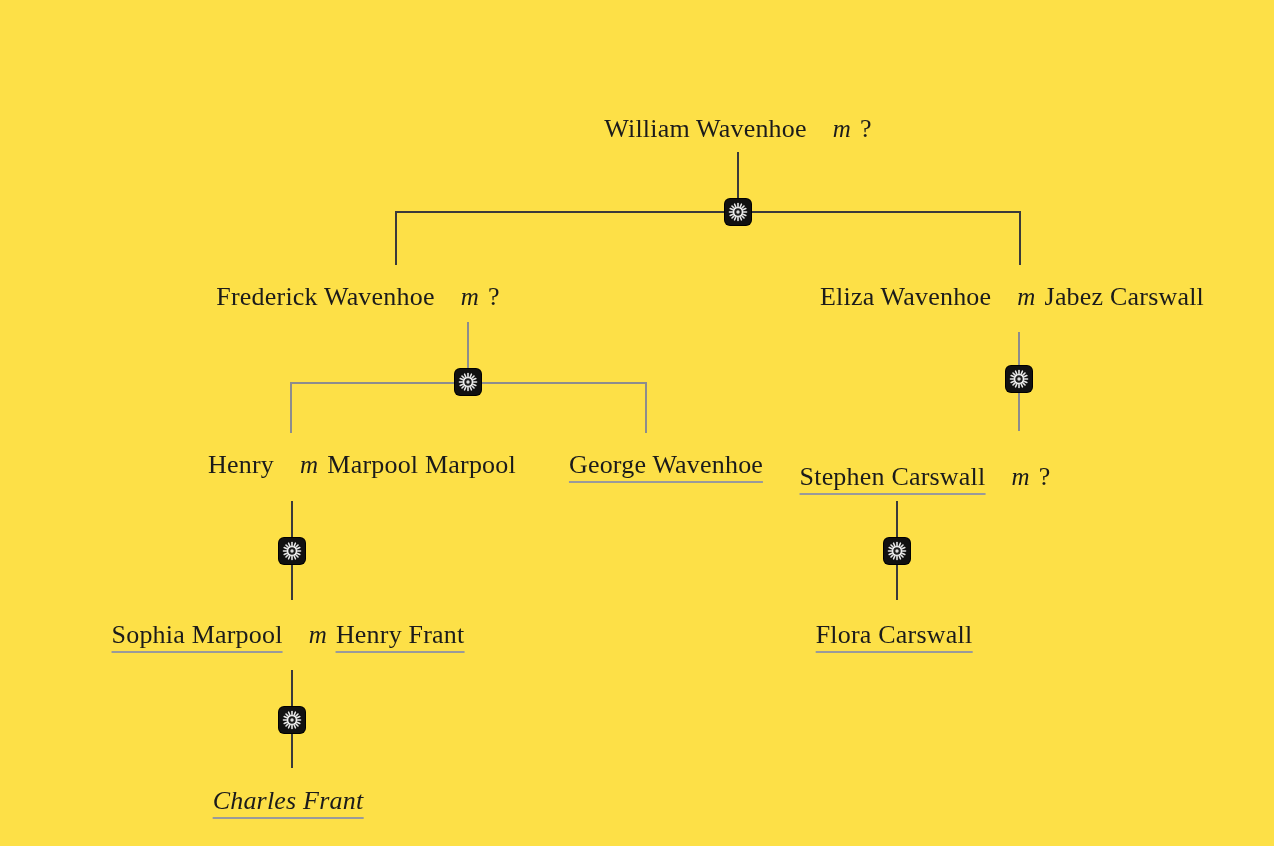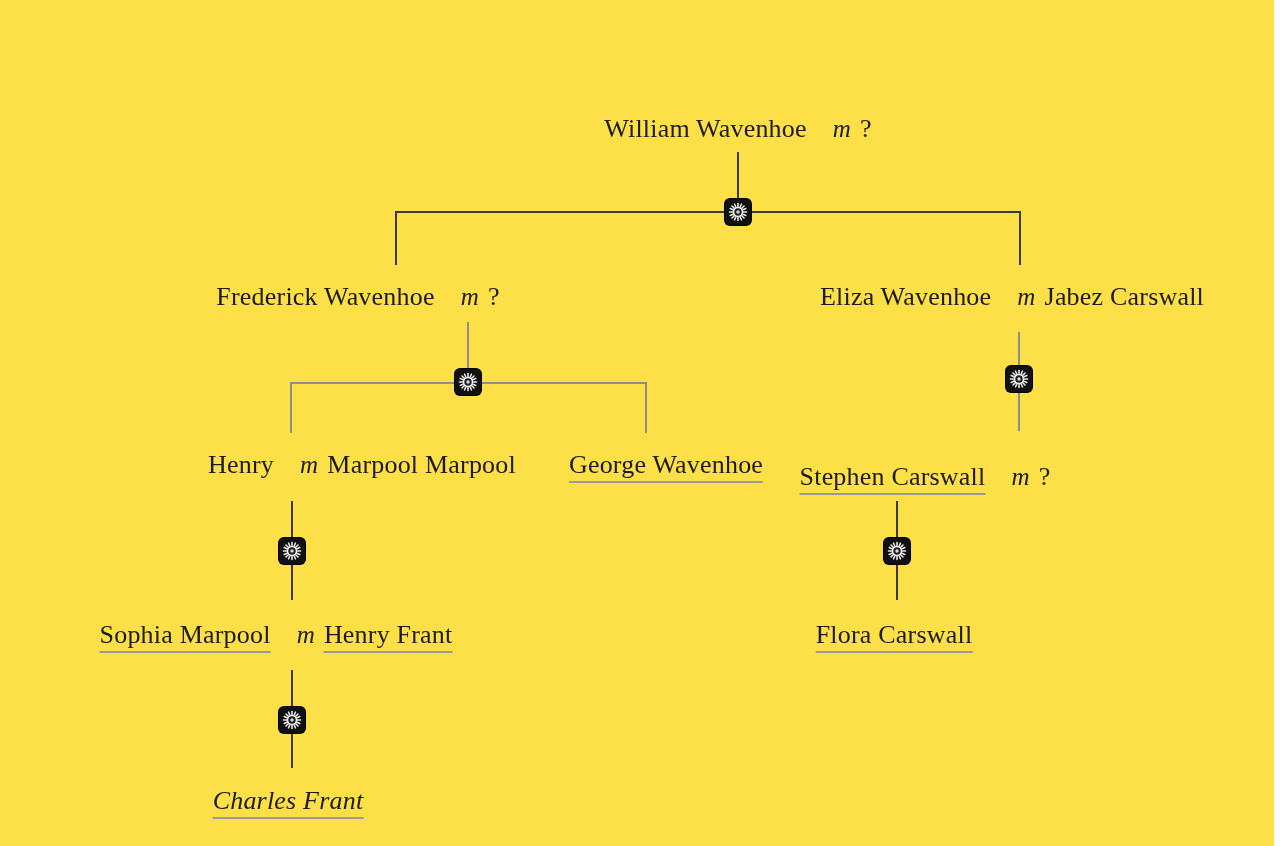--- a/index.html
+++ b/index.html
@@ -212,21 +212,21 @@
         <line x1="6.6" y1="2.2" x2="13.4" y2="17.8"></line>
         <line x1="13.4" y1="2.2" x2="6.6" y2="17.8"></line>
         <line x1="2.2" y1="6.6" x2="17.8" y2="13.4"></line>
         <line x1="2.2" y1="13.4" x2="17.8" y2="6.6"></line>
       </g>
       <circle cx="10" cy="10" r="4.4" fill="#1c1c1c" stroke="#f0f0f0" stroke-width="1.4"></circle>
       <circle cx="10" cy="10" r="1.7" fill="#dcdcdc"></circle>
     </svg>
   </div>
 
-  <div class="person-row centered" style="left:276px; top:622px;">
+  <div class="person-row centered" style="left:288px; top:622px;">
     <span class="name linked">Sophia Marpool</span><span class="gap"></span><span class="marriage-mark">m</span><span class="name linked">Henry Frant</span>
   </div>
 
   <div class="person-row centered" style="left:894px; top:622px;text-align:right;">
     <span class="name linked">Flora Carswall</span>
   </div>
 
   <div class="edge v" style="left:291px; top:670px; height:98px;"></div>
 
   <div class="union-node" style="left:292px; top:720px;">

